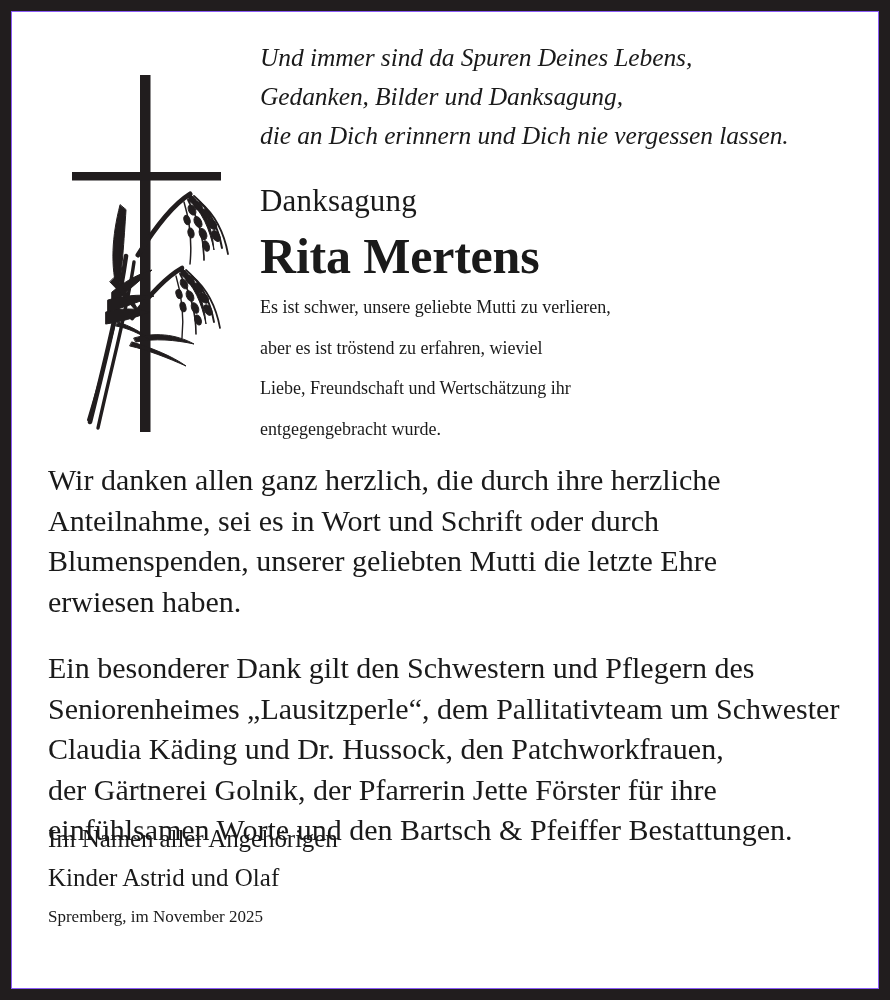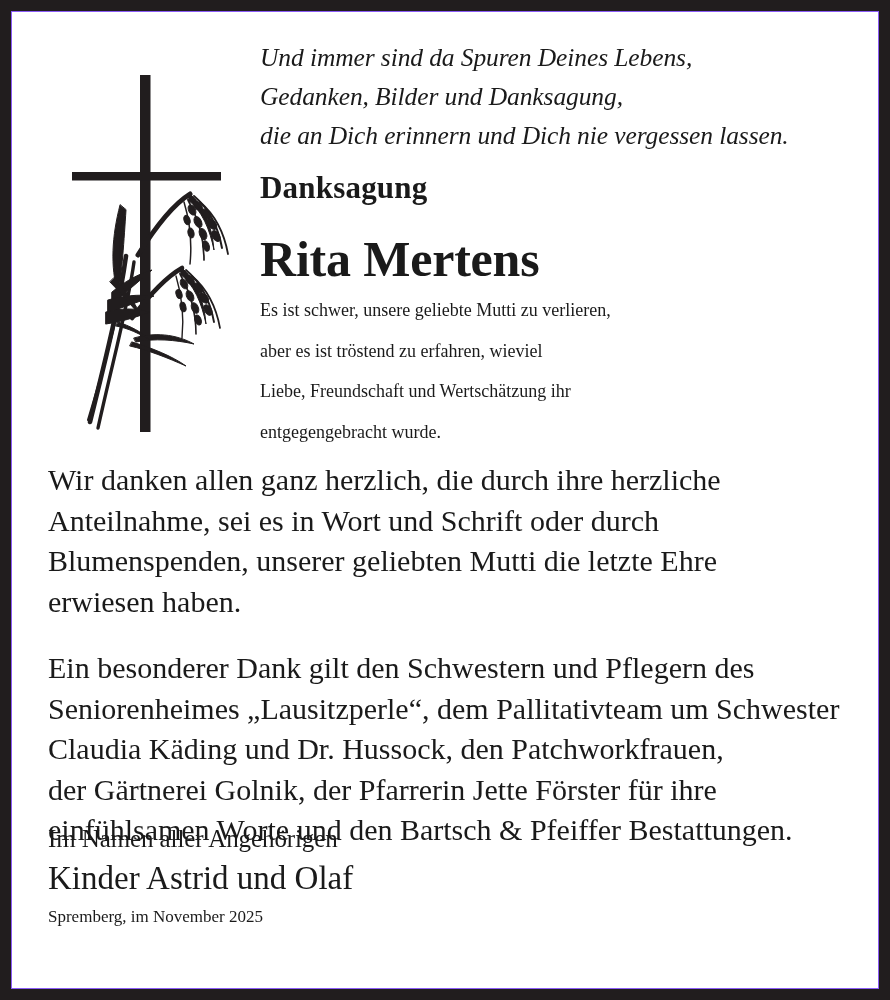--- a/index.html
+++ b/index.html
@@ -57,30 +57,29 @@
     font-style: italic;
     font-size: 25.5px;
     line-height: 39px;
     letter-spacing: -0.1px;
     white-space: nowrap;
   }
 
   #danksagung {
     font-size: 31px;
     line-height: 44px;
-    margin-top: 11px;
+    margin-top: 24px;
     letter-spacing: 0.2px;
-    font-weight: bold;
   }
 
   #deceased-name {
     font-size: 50px;
     font-weight: bold;
     line-height: 62px;
-    margin-top: 18px;
+    margin-top: 2px;
     letter-spacing: -0.2px;
   }
 
   #intro-paragraph {
     font-size: 18px;
     line-height: 40.5px;
   }
   #intro-paragraph .tline { white-space: nowrap; display: block; }
 
   
@@ -103,21 +102,21 @@
     top: 808px;
     width: 818px;
   }
   #family-line {
     font-size: 25px;
     font-weight: normal;
     line-height: 38px;
     letter-spacing: -0.1px;
   }
   #children-line {
-    font-size: 33px;
+    font-size: 25px;
     line-height: 40px;
   }
   #place-date-line {
     font-size: 17px;
     line-height: 38px;
   }
 </style>
 </head>
 <body>
 

